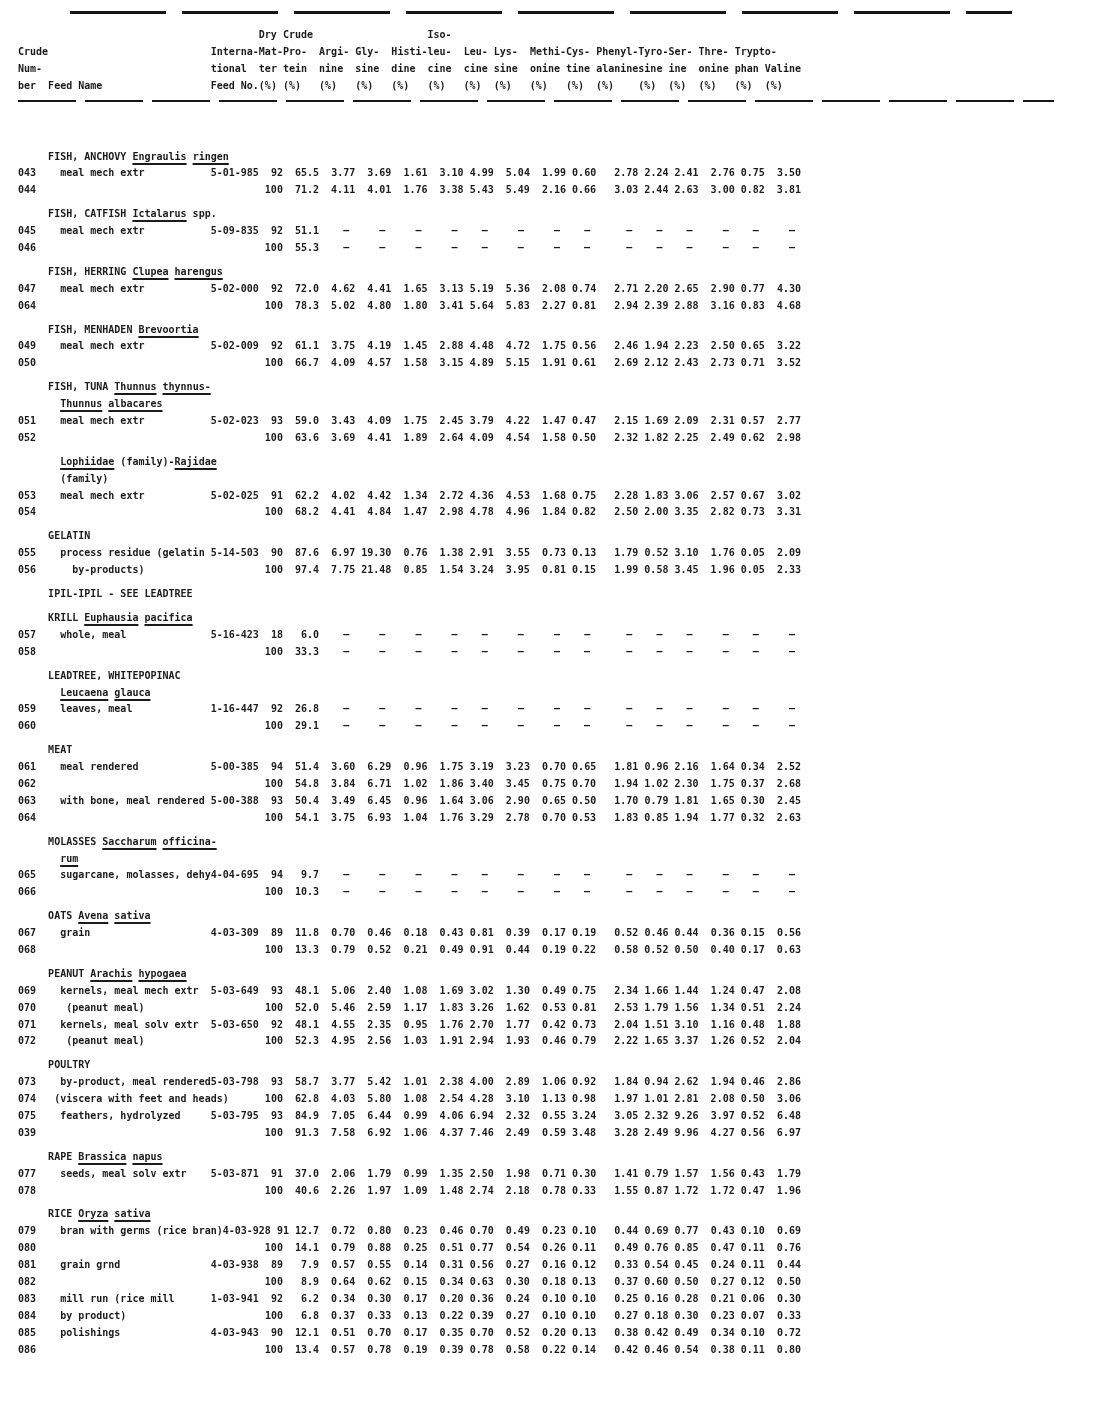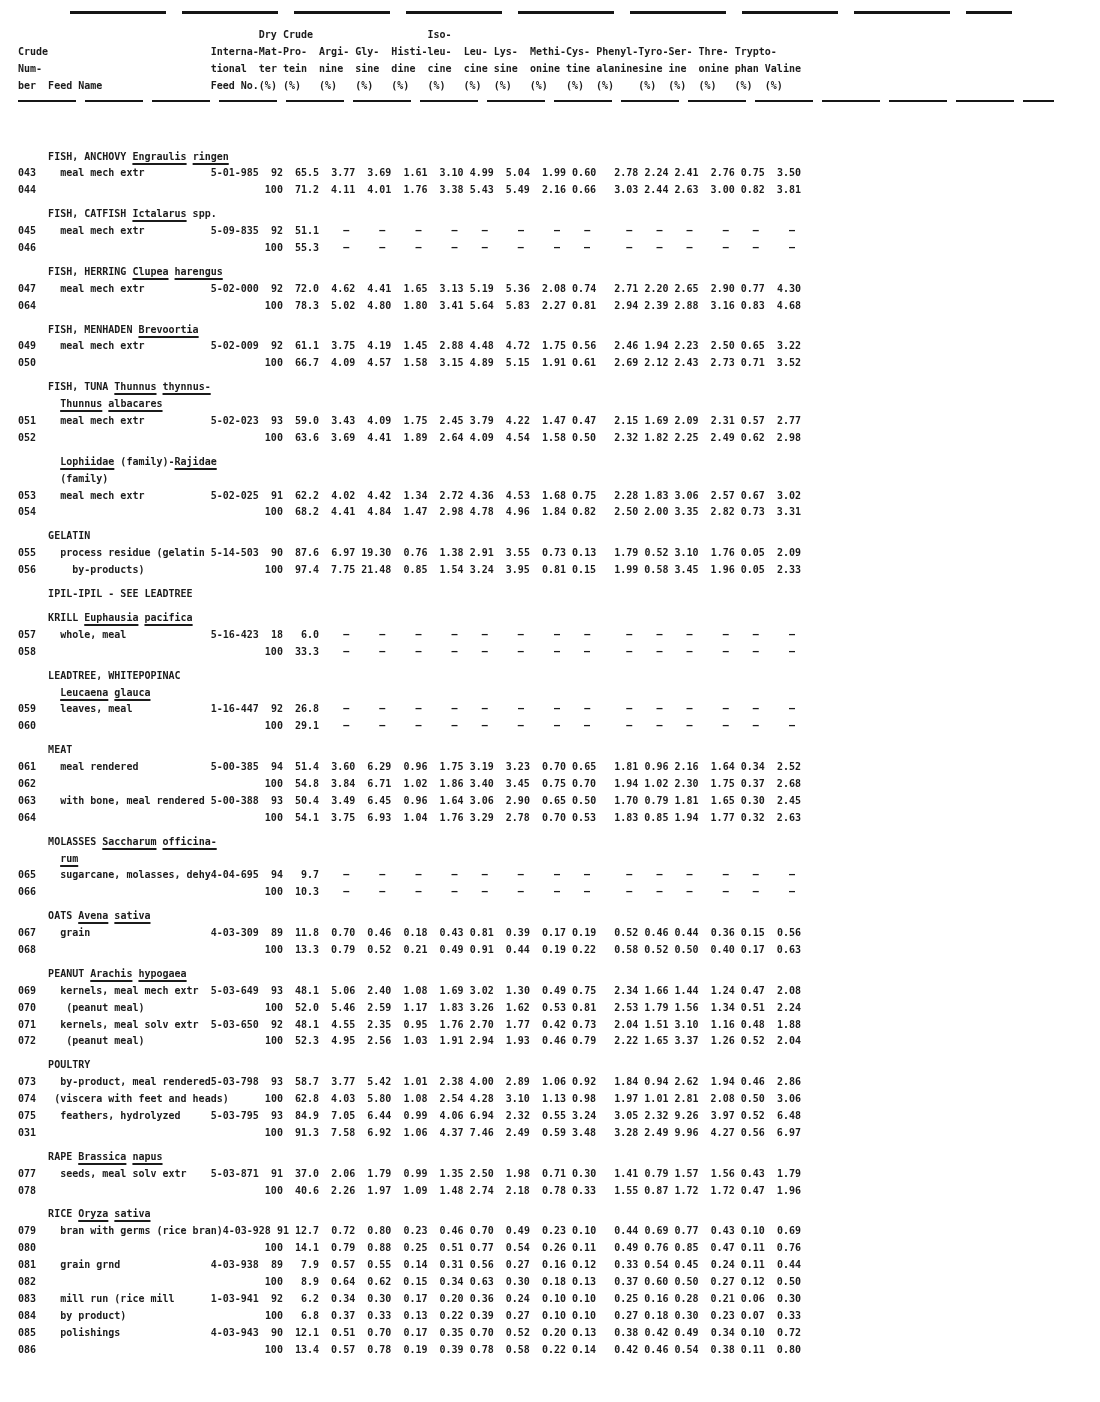--- a/index.html
+++ b/index.html
@@ -108,21 +108,21 @@
           <div class="line"><span>069</span>    <span>kernels, meal mech extr</span>  <span>5-03-649</span>  <span>93</span>  <span>48.1</span>  <span>5.06</span>  <span>2.40</span>  <span>1.08</span>  <span>1.69</span> <span>3.02</span>  <span>1.30</span>  <span>0.49</span> <span>0.75</span>   <span>2.34</span> <span>1.66</span> <span>1.44</span>  <span>1.24</span> <span>0.47</span>  <span>2.08</span></div>
           <div class="line"><span>070</span>     <span>(peanut meal)</span>                    <span>100</span>  <span>52.0</span>  <span>5.46</span>  <span>2.59</span>  <span>1.17</span>  <span>1.83</span> <span>3.26</span>  <span>1.62</span>  <span>0.53</span> <span>0.81</span>   <span>2.53</span> <span>1.79</span> <span>1.56</span>  <span>1.34</span> <span>0.51</span>  <span>2.24</span></div>
           <div class="line"><span>071</span>    <span>kernels, meal solv extr</span>  <span>5-03-650</span>  <span>92</span>  <span>48.1</span>  <span>4.55</span>  <span>2.35</span>  <span>0.95</span>  <span>1.76</span> <span>2.70</span>  <span>1.77</span>  <span>0.42</span> <span>0.73</span>   <span>2.04</span> <span>1.51</span> <span>3.10</span>  <span>1.16</span> <span>0.48</span>  <span>1.88</span></div>
           <div class="line"><span>072</span>     <span>(peanut meal)</span>                    <span>100</span>  <span>52.3</span>  <span>4.95</span>  <span>2.56</span>  <span>1.03</span>  <span>1.91</span> <span>2.94</span>  <span>1.93</span>  <span>0.46</span> <span>0.79</span>   <span>2.22</span> <span>1.65</span> <span>3.37</span>  <span>1.26</span> <span>0.52</span>  <span>2.04</span></div>
         </div>
         <div class="section">
           <div class="line">     <span>POULTRY</span></div>
           <div class="line"><span>073</span>    <span>by-product, meal rendered</span><span>5-03-798</span>  <span>93</span>  <span>58.7</span>  <span>3.77</span>  <span>5.42</span>  <span>1.01</span>  <span>2.38</span> <span>4.00</span>  <span>2.89</span>  <span>1.06</span> <span>0.92</span>   <span>1.84</span> <span>0.94</span> <span>2.62</span>  <span>1.94</span> <span>0.46</span>  <span>2.86</span></div>
           <div class="line"><span>074</span>   <span>(viscera with feet and heads)</span>      <span>100</span>  <span>62.8</span>  <span>4.03</span>  <span>5.80</span>  <span>1.08</span>  <span>2.54</span> <span>4.28</span>  <span>3.10</span>  <span>1.13</span> <span>0.98</span>   <span>1.97</span> <span>1.01</span> <span>2.81</span>  <span>2.08</span> <span>0.50</span>  <span>3.06</span></div>
           <div class="line"><span>075</span>    <span>feathers, hydrolyzed</span>     <span>5-03-795</span>  <span>93</span>  <span>84.9</span>  <span>7.05</span>  <span>6.44</span>  <span>0.99</span>  <span>4.06</span> <span>6.94</span>  <span>2.32</span>  <span>0.55</span> <span>3.24</span>   <span>3.05</span> <span>2.32</span> <span>9.26</span>  <span>3.97</span> <span>0.52</span>  <span>6.48</span></div>
-          <div class="line"><span>031</span>                                      <span>100</span>  <span>91.3</span>  <span>7.58</span>  <span>6.92</span>  <span>1.06</span>  <span>4.37</span> <span>7.46</span>  <span>2.49</span>  <span>0.59</span> <span>3.48</span>   <span>3.28</span> <span>2.49</span> <span>9.96</span>  <span>4.27</span> <span>0.56</span>  <span>6.97</span></div>
+          <div class="line"><span>039</span>                                      <span>100</span>  <span>91.3</span>  <span>7.58</span>  <span>6.92</span>  <span>1.06</span>  <span>4.37</span> <span>7.46</span>  <span>2.49</span>  <span>0.59</span> <span>3.48</span>   <span>3.28</span> <span>2.49</span> <span>9.96</span>  <span>4.27</span> <span>0.56</span>  <span>6.97</span></div>
         </div>
         <div class="section">
           <div class="line">     <span>RAPE </span><span class="u">Brassica</span><span> </span><span class="u">napus</span></div>
           <div class="line"><span>077</span>    <span>seeds, meal solv extr</span>    <span>5-03-871</span>  <span>91</span>  <span>37.0</span>  <span>2.06</span>  <span>1.79</span>  <span>0.99</span>  <span>1.35</span> <span>2.50</span>  <span>1.98</span>  <span>0.71</span> <span>0.30</span>   <span>1.41</span> <span>0.79</span> <span>1.57</span>  <span>1.56</span> <span>0.43</span>  <span>1.79</span></div>
           <div class="line"><span>078</span>                                      <span>100</span>  <span>40.6</span>  <span>2.26</span>  <span>1.97</span>  <span>1.09</span>  <span>1.48</span> <span>2.74</span>  <span>2.18</span>  <span>0.78</span> <span>0.33</span>   <span>1.55</span> <span>0.87</span> <span>1.72</span>  <span>1.72</span> <span>0.47</span>  <span>1.96</span></div>
         </div>
         <div class="section">
           <div class="line">     <span>RICE </span><span class="u">Oryza</span><span> </span><span class="u">sativa</span></div>
           <div class="line"><span>079</span>    <span>bran with germs (rice bran)</span><span>4-03-928</span> <span>91</span> <span>12.7</span>  <span>0.72</span>  <span>0.80</span>  <span>0.23</span>  <span>0.46</span> <span>0.70</span>  <span>0.49</span>  <span>0.23</span> <span>0.10</span>   <span>0.44</span> <span>0.69</span> <span>0.77</span>  <span>0.43</span> <span>0.10</span>  <span>0.69</span></div>
           <div class="line"><span>080</span>                                      <span>100</span>  <span>14.1</span>  <span>0.79</span>  <span>0.88</span>  <span>0.25</span>  <span>0.51</span> <span>0.77</span>  <span>0.54</span>  <span>0.26</span> <span>0.11</span>   <span>0.49</span> <span>0.76</span> <span>0.85</span>  <span>0.47</span> <span>0.11</span>  <span>0.76</span></div>

